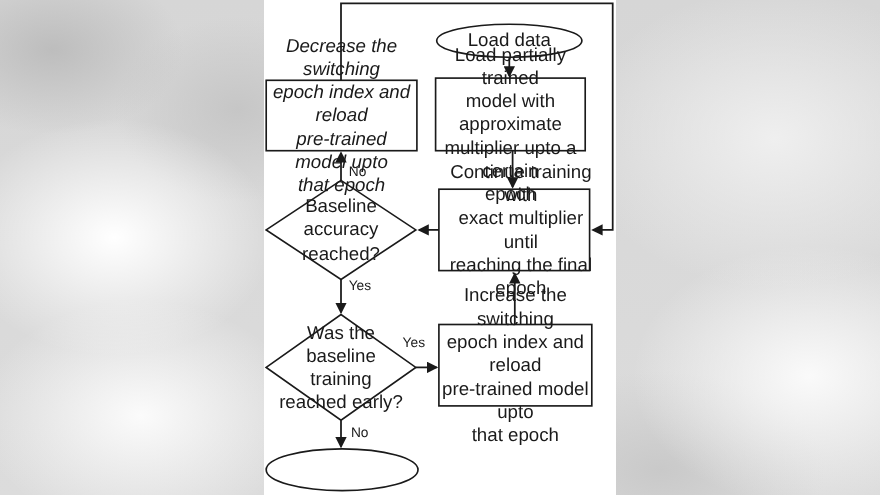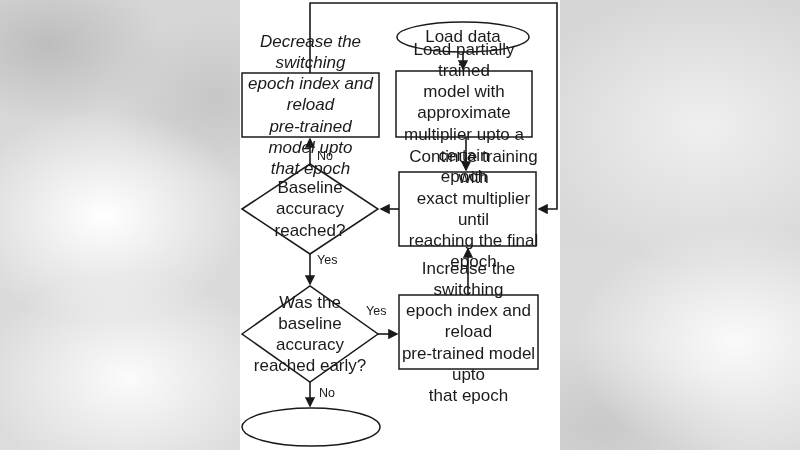--- a/index.html
+++ b/index.html
@@ -91,21 +91,21 @@
 exact multiplier until
 reaching the final
 epoch</div>
     <div class="node-label" style="left:10px;  top:164px; width:120px; height:90px;">Baseline accuracy
 reached?</div>
     <div class="node-label" style="left:4px;   top:73px;  width:133px; height:64px;font-style:italic;">Decrease the switching
 epoch index and reload
 pre-trained model upto
 that epoch</div>
     <div class="node-label" style="left:10px;  top:286px; width:120px; height:96px;">Was the
-baseline accuracy
+baseline training
 reached early?</div>
     <div class="node-label" style="left:161px; top:295px; width:135px; height:74px;border-radius:30px;">Increase the switching
 epoch index and reload
 pre-trained model upto
 that epoch</div>
 
     <div class="edge-label" style="left:77px;  top:149px;">No</div>
     <div class="edge-label" style="left:77px;  top:253px;">Yes</div>
     <div class="edge-label" style="left:126px; top:304px;">Yes</div>
     <div class="edge-label" style="left:79px;  top:386px;">No</div>

